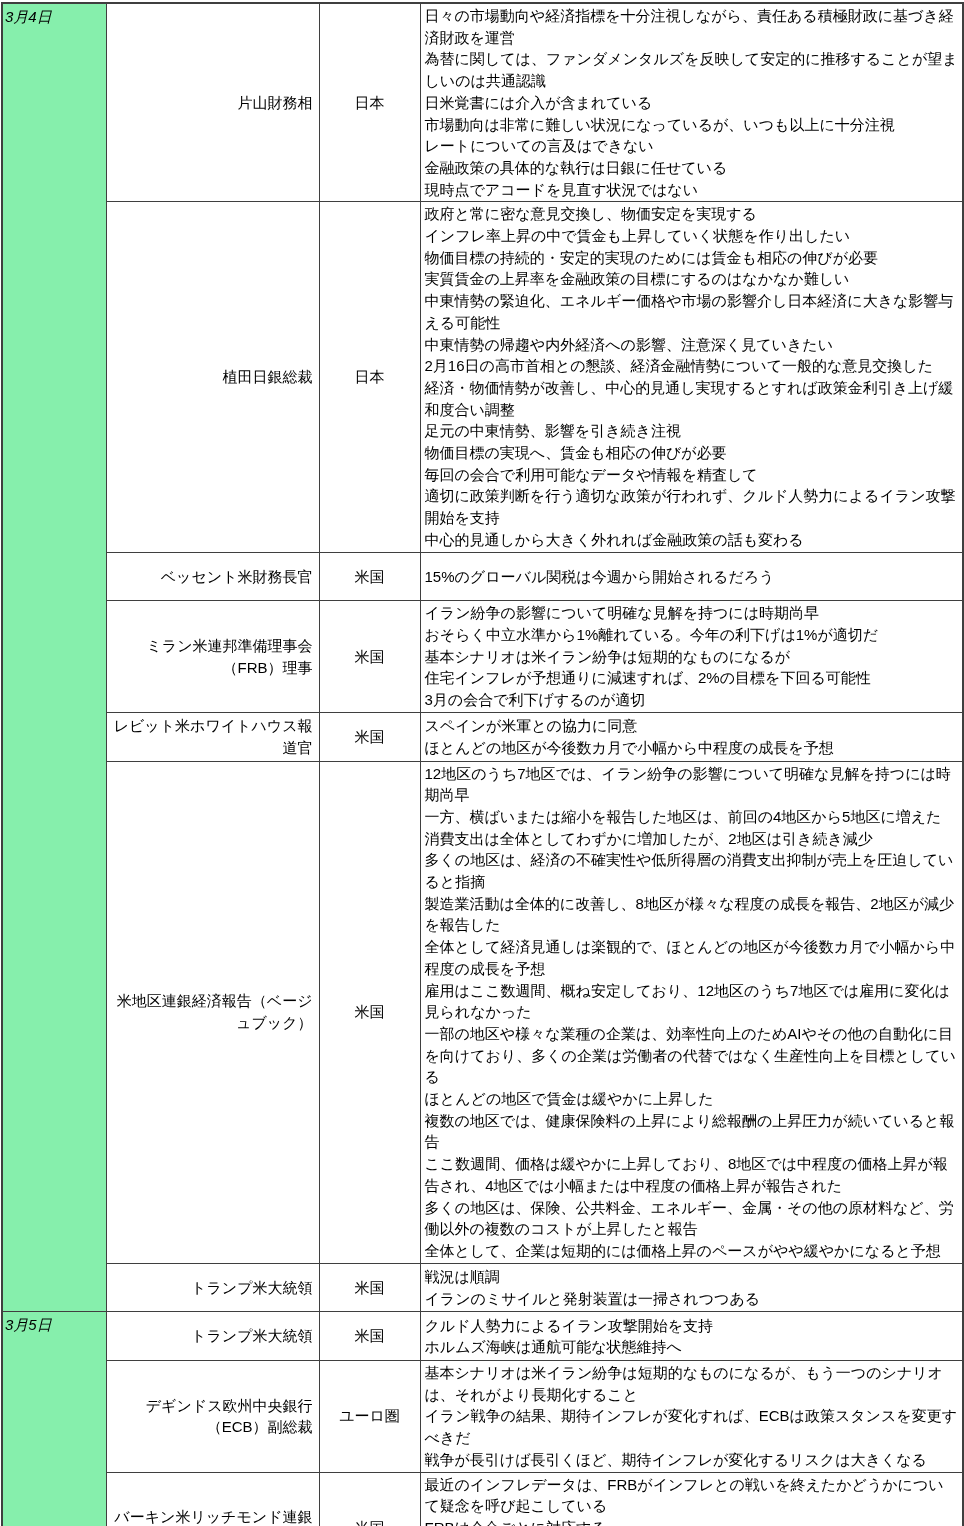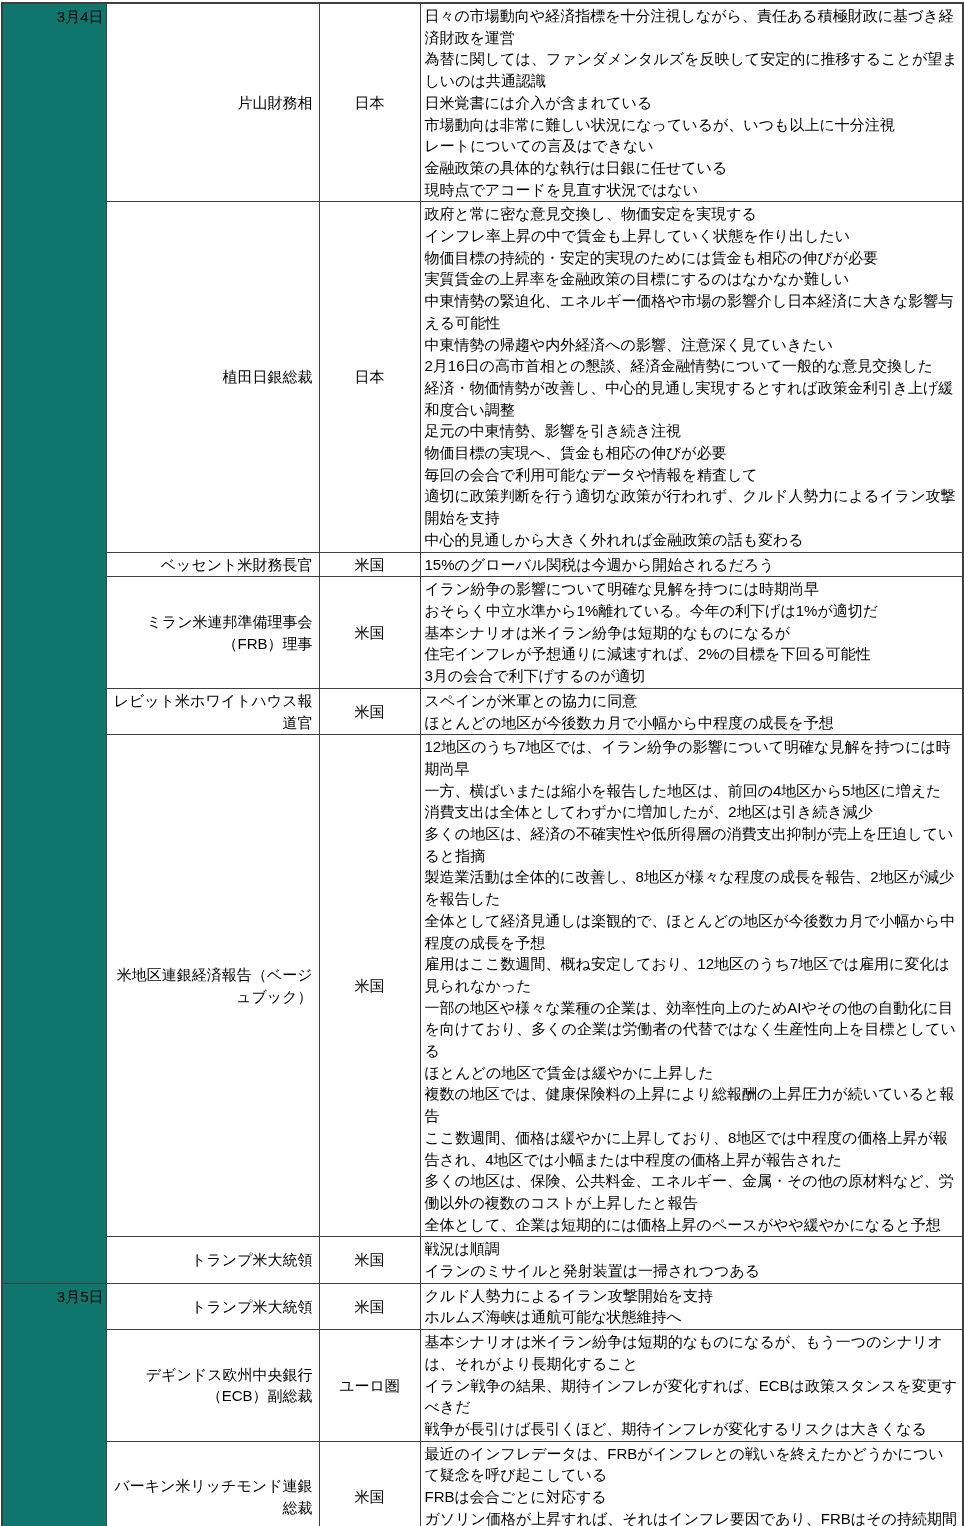--- a/index.html
+++ b/index.html
@@ -22,35 +22,36 @@
     border: 2px solid #3f3f3f;
     font-size: 15px;
     line-height: 21.7px;
   }
   table.news-table td {
     border: 1px solid #3f3f3f;
     box-sizing: border-box;
     overflow: hidden;
   }
   td.date-cell {
-    background: #0f766e;
-    text-align: right;
+    background: #86efac;
+    text-align: left;
     vertical-align: top;
     padding: 2px 2px;
     font-size: 15px;
+    font-style: italic;
   }
   td.speaker-cell {
     text-align: right;
     vertical-align: middle;
     padding: 1px 6px;
   }
   td.country-cell {
     text-align: center;
     vertical-align: middle;
-    padding: 1px 4px;
+    padding: 13px 4px;
   }
   td.statements-cell {
     text-align: left;
     vertical-align: middle;
     padding: 1px 4px;
   }
   .stmt {
     white-space: normal;
     word-break: break-word;
   }

